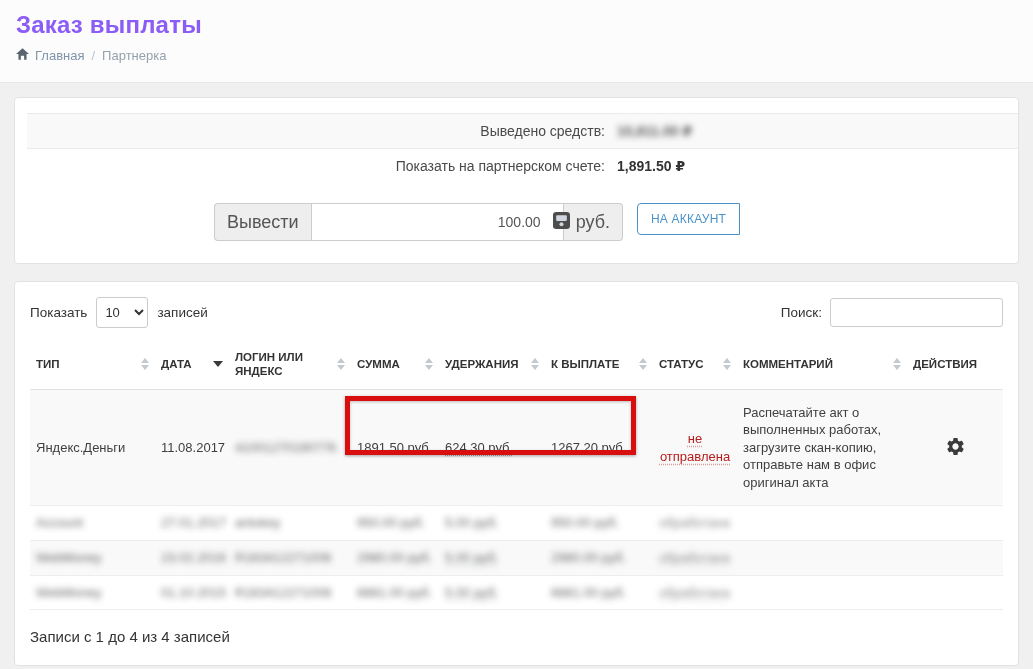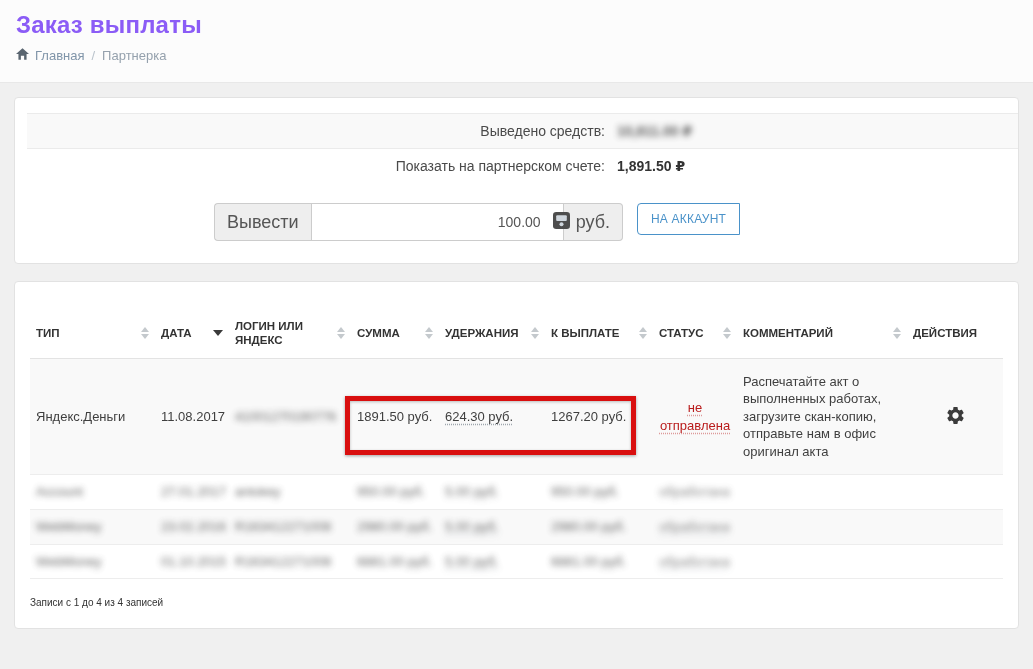--- a/index.html
+++ b/index.html
@@ -90,21 +90,21 @@
   .caret-down.active { border-left-width: 5px; border-right-width: 5px; border-top: 6px solid #3a3a3a; }
 
   .dotted { text-decoration: underline dotted #9fa7ae; text-underline-offset: 3px; cursor: help; }
   .status-red { color: #b91c1c; text-decoration: underline dotted #dd9a9a; text-underline-offset: 3px; text-align: center; display: block; cursor: help; }
   .status-ok { color: #6b6b6b; }
   td.center { text-align: center; }
   .gear-btn { background: none; border: none; cursor: pointer; padding: 2px; }
 
   .blur { filter: blur(3px); opacity: .8; }
 
-  .table-info { margin-top: 18px; font-size: 10px; color: #333; }
+  .table-info { margin-top: 18px; font-size: 15px; color: #333; }
 
   
   .highlight-box {
     position: absolute; left: 345px; top: 396px; width: 291px; height: 59px;
     border: 5px solid #d90f0f;
     box-shadow: 0 1px 3px rgba(0,0,0,.35), inset 0 1px 3px rgba(0,0,0,.25);
     pointer-events: none;
   }
 </style>
 </head>
@@ -153,20 +153,33 @@
         </span>
         <span class="addon right">руб.</span>
       </div>
       <div class="btn-group">
         <button class="btn-outline first">НА АККАУНТ</button>
       </div>
     </div>
   </div>
 
   <div class="panel panel-records">
+    <div class="list-controls">
+      <div class="show-group">
+        <span>Показать</span>
+        <select class="page-size-select">
+          <option selected="">10</option>
+        </select>
+        <span>записей</span>
+      </div>
+      <div class="search-group">
+        <span>Поиск:</span>
+        <input class="search-input" type="text" value="" style="">
+      </div>
+    </div>
 
     <table class="records">
       <colgroup>
         <col style="width:125px">
           <col style="width:74px">
           <col style="width:122px">
         <col style="width:88px">
           <col style="width:106px">
           <col style="width:108px">
         <col style="width:84px">

